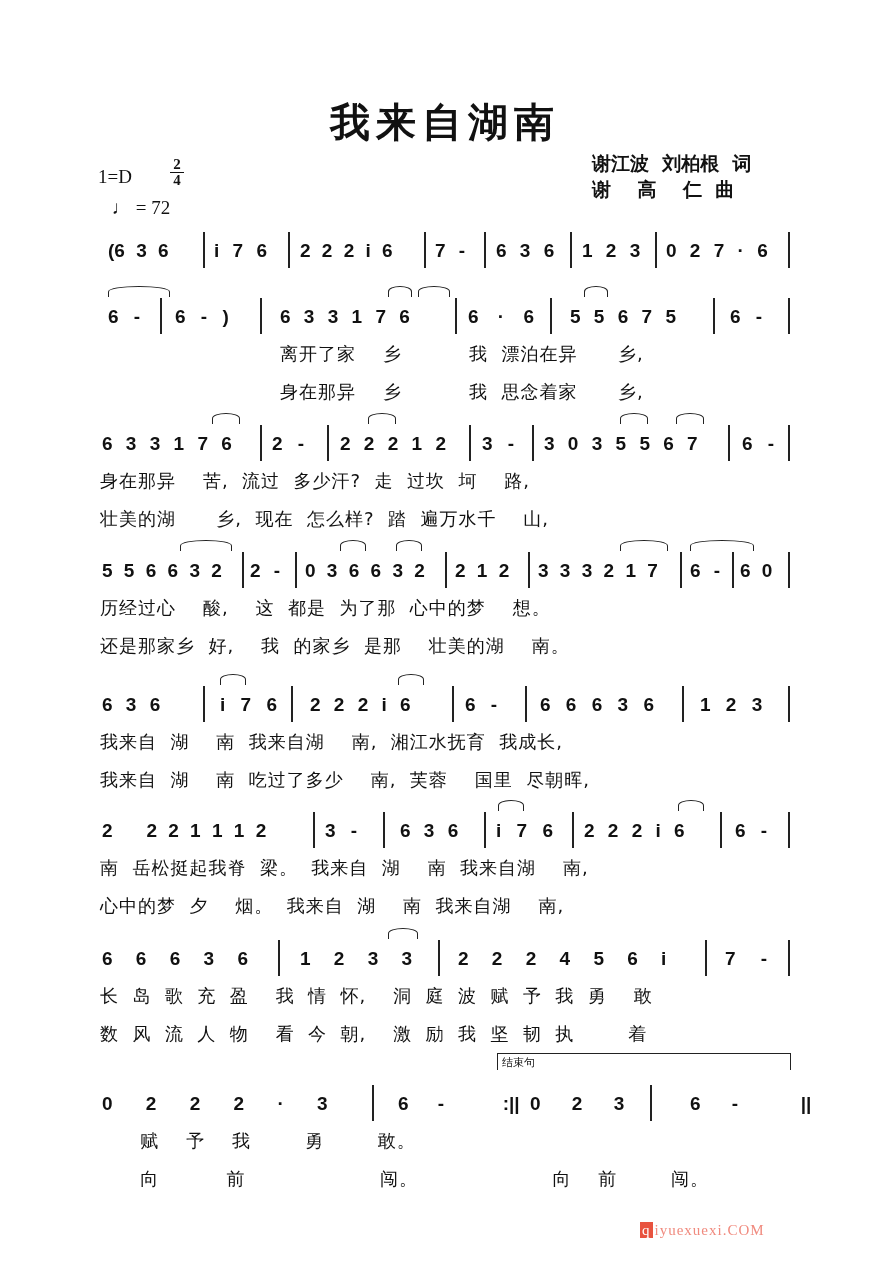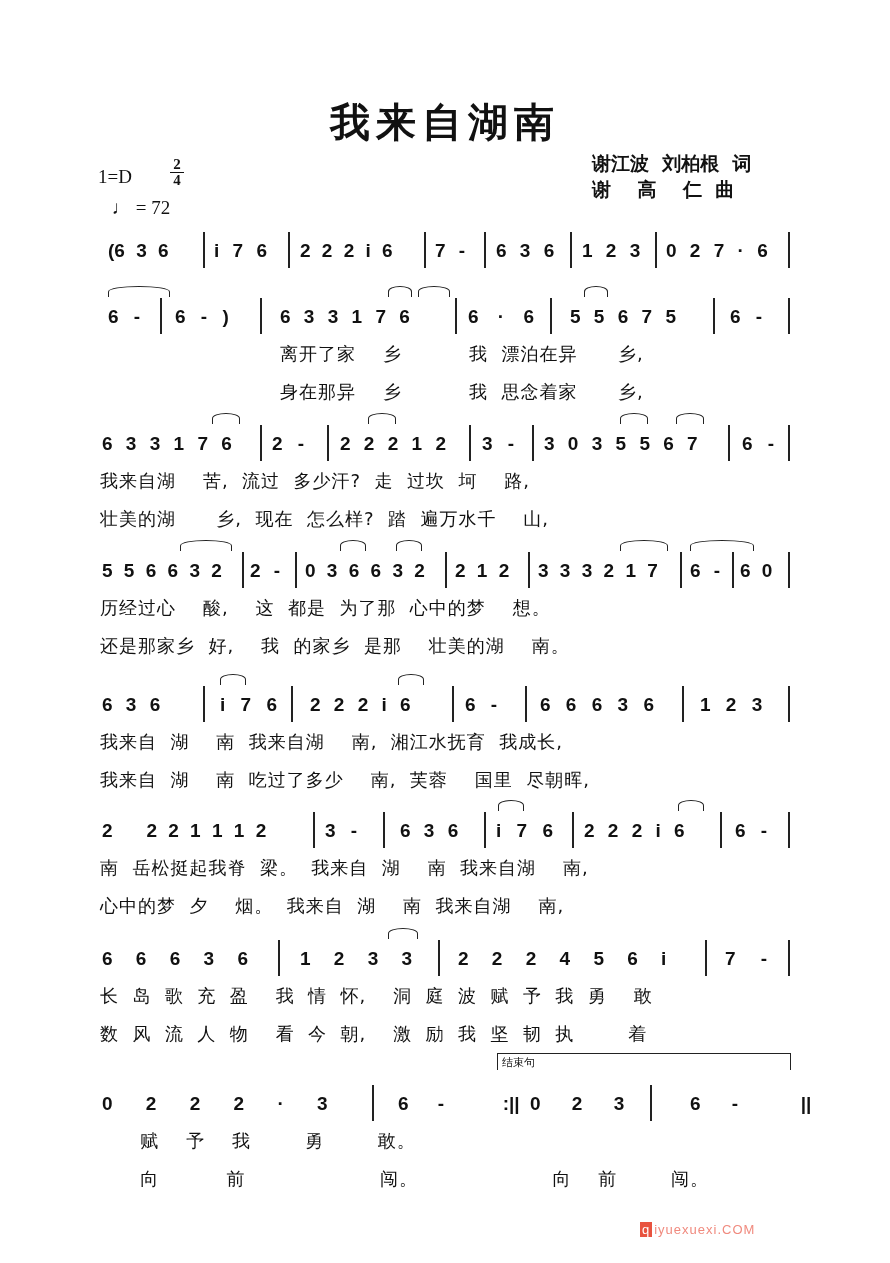--- a/index.html
+++ b/index.html
@@ -16,21 +16,21 @@
   .line { position:absolute; left:100px; width:700px; }
   .notes { position:absolute; left:0; top:0; width:700px; height:40px;
            font-family:"Liberation Sans", sans-serif; font-weight:bold; font-size:19px; white-space:pre; }
   .notes span.m { position:absolute; top:8px; }
   .bl { position:absolute; top:0; width:1.5px; height:36px; background:#222; }
   .lyr { position:absolute; left:0; width:700px; font-size:18px; white-space:pre; letter-spacing:1px; }
   .slur { position:absolute; border:1.5px solid #222; border-bottom:none; border-radius:50% 50% 0 0; height:10px; }
   .brkt { position:absolute; left:497px; top:1053px; width:292px; height:16px; border-top:1.5px solid #222;
           border-left:1.5px solid #222; border-right:1.5px solid #222; }
   .brkt span { font-size:11px; position:absolute; left:4px; top:1px; }
-  .watermark { position:absolute; left:640px; top:1222px; font-size:13px; color:#f08a7e; font-family:Liberation Sans, sans-serif; letter-spacing:1px; }
+  .watermark { position:absolute; left:640px; top:1222px; font-size:15px; color:#f08a7e; font-family:Liberation Serif, serif; letter-spacing:1px; }
   .watermark .q { background:#e8533f; color:#fff; padding:0 2px; margin-right:2px; }
 </style>
 </head>
 <body>
 
 <div class="title">我来自湖南</div>
 <div class="credits"><div>谢江波  刘柏根  词</div><div>谢    高    仁  曲</div></div>
 <div class="key">1=D</div>
 <div class="timesig">
     <div>2</div>
@@ -93,21 +93,21 @@
     <div class="bl" style="left:227px"></div>
     <span class="m" style="left:240px;word-spacing:8px">2 2 2 1 2</span>
     <div class="bl" style="left:369px"></div>
     <span class="m" style="left:382px;word-spacing:10px">3 -</span>
     <div class="bl" style="left:432px"></div>
     <span class="m" style="left:444px;word-spacing:8px">3 0 3 5 5 6 7</span>
     <div class="bl" style="left:628px"></div>
     <span class="m" style="left:642px;word-spacing:10px">6 -</span>
     <div class="bl" style="left:688px"></div>
   </div>
-  <div class="lyr" style="top:44px">我来自湖    苦,  流过  多少汗?  走  过坎  坷    路,</div>
+  <div class="lyr" style="top:44px">身在那异    苦,  流过  多少汗?  走  过坎  坷    路,</div>
   <div class="lyr" style="top:82px">壮美的湖      乡,  现在  怎么样?  踏  遍万水千    山,</div>
 </div>
 
 <div class="line" style="top:552px">
   <div class="slur" style="left:80px;top:-12px;width:50px"></div>
   <div class="slur" style="left:240px;top:-12px;width:24px"></div>
   <div class="slur" style="left:296px;top:-12px;width:24px"></div>
   <div class="slur" style="left:520px;top:-12px;width:46px"></div>
   <div class="slur" style="left:590px;top:-12px;width:62px"></div>
   <div class="notes">

